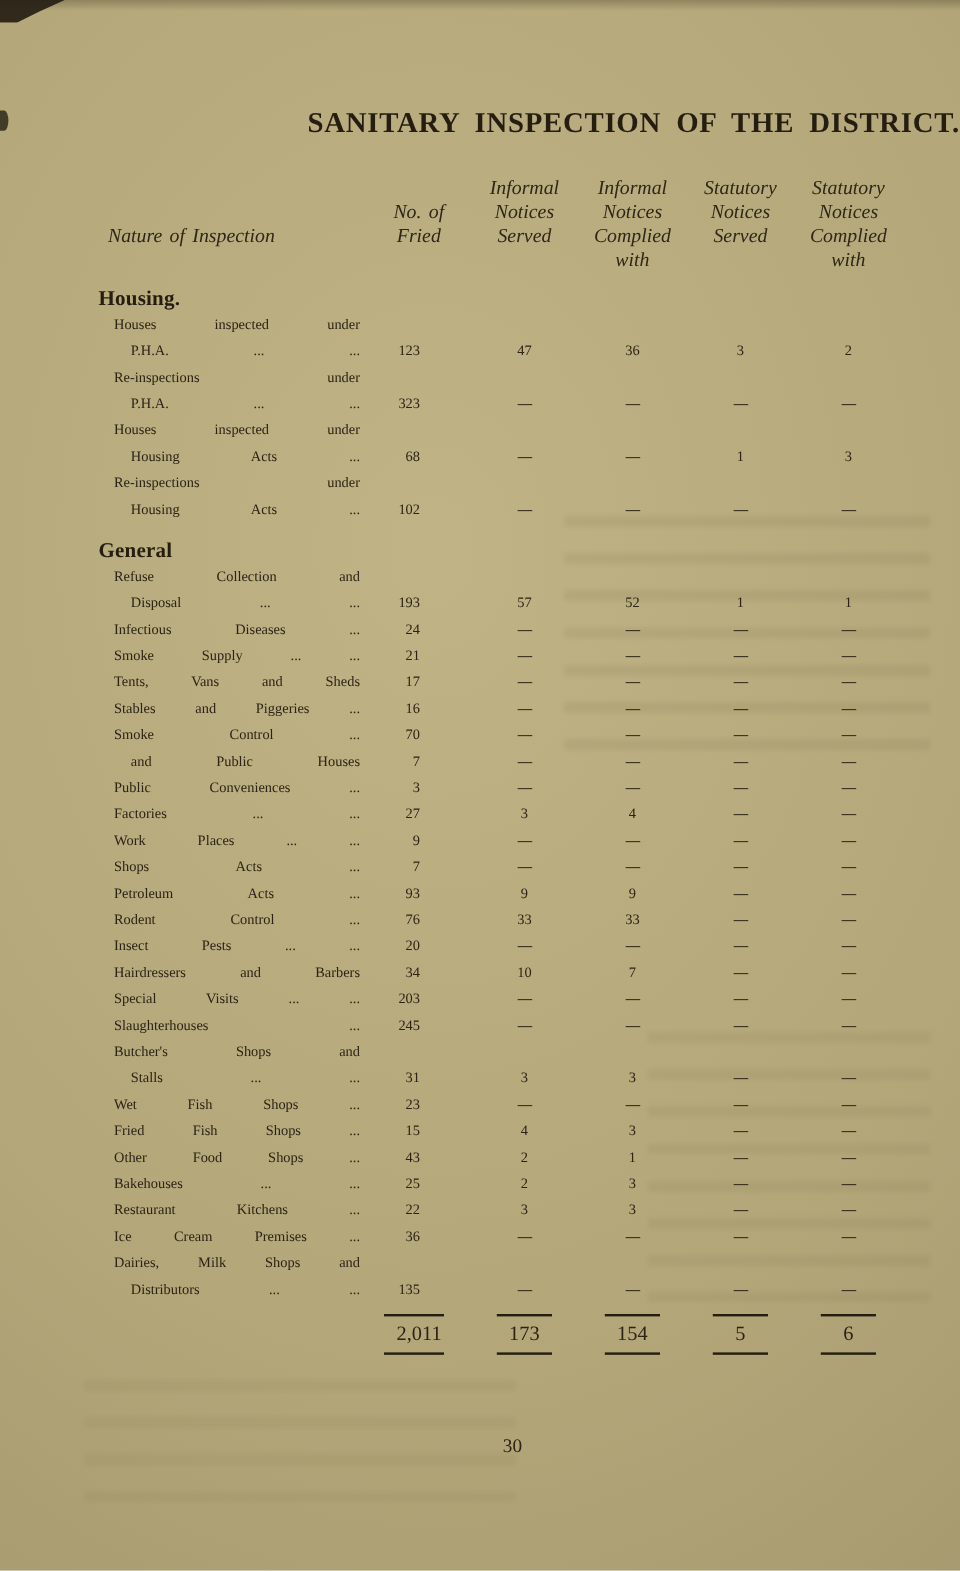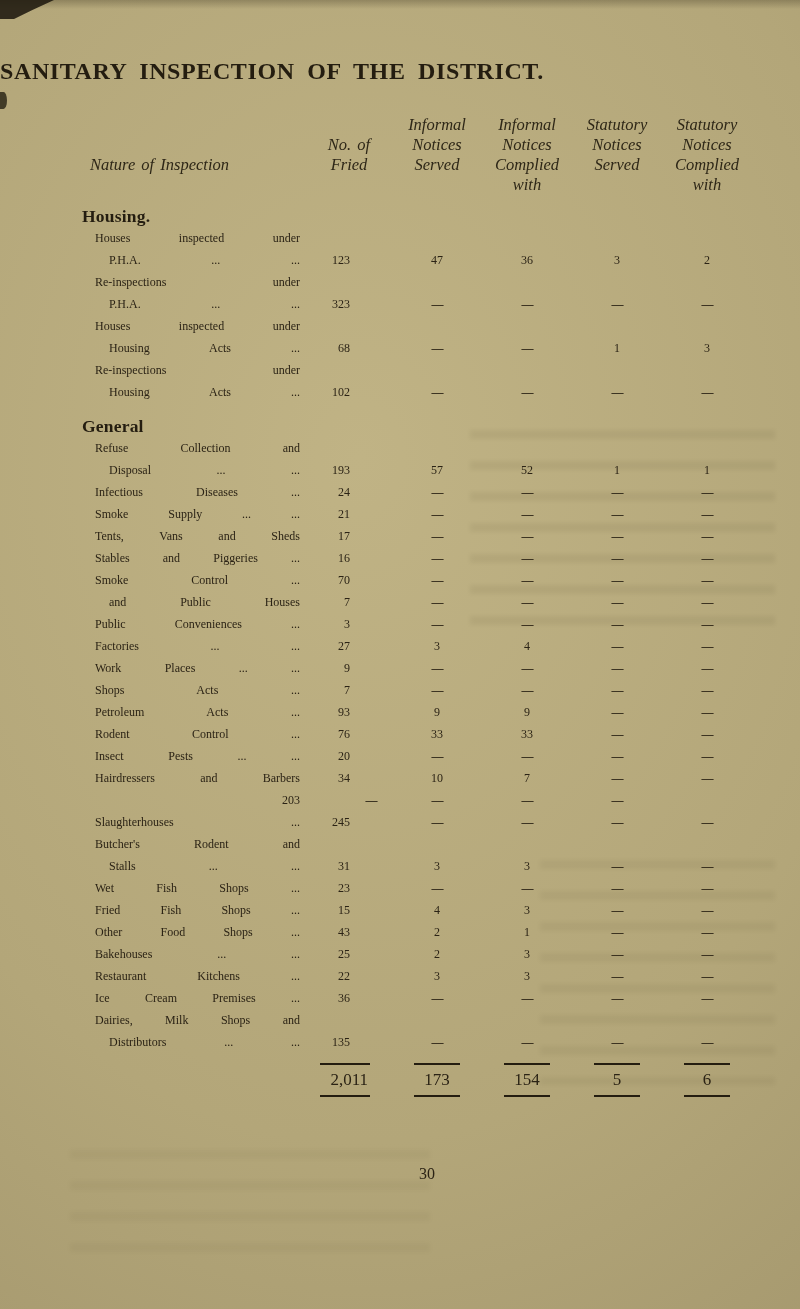--- a/index.html
+++ b/index.html
@@ -27,22 +27,22 @@
   .ghost{
     position:absolute;filter:blur(2px);
     background:repeating-linear-gradient(180deg,#3a3116 0 9px,transparent 9px 31px);
     pointer-events:none;
   }
   .ghost-1{left:470px;top:430px;width:305px;height:200px;opacity:.065;}
   .ghost-2{left:540px;top:860px;width:235px;height:225px;opacity:.055;}
   .ghost-3{left:70px;top:1150px;width:360px;height:105px;opacity:.045;}
 
   .title{
-    padding-top:58px;
-    text-align:left;
+    padding-top:90px;
+    text-align:right;
     font-size:24px;font-weight:700;
     letter-spacing:.6px;word-spacing:6px;
     color:#241d10;
   }
 
   .sheet{padding-left:82px;}
 
   
   .trow{
     display:grid;
@@ -367,20 +367,23 @@
               </div>
     <div class="visits">34</div>
     <div></div>
     <div class="val">10</div>
     <div class="val">7</div>
     <div class="val dash">—</div>
     <div class="val dash">—</div>
   </div>
 
   <div class="trow body-row">
+    <div class="lbl">
+                <div class="lline">Special Visits ... ...</div>
+              </div>
     <div class="visits">203</div>
     <div></div>
     <div class="val dash">—</div>
     <div class="val dash">—</div>
     <div class="val dash">—</div>
     <div class="val dash">—</div>
   </div>
 </div>
   </div>
 
@@ -393,21 +396,21 @@
     <div class="visits">245</div>
     <div></div>
     <div class="val dash">—</div>
     <div class="val dash">—</div>
     <div class="val dash">—</div>
     <div class="val dash">—</div>
   </div>
 
   <div class="trow body-row">
     <div class="lbl">
-                <div class="lline">Butcher's Rodent and</div>
+                <div class="lline">Butcher's Shops and</div>
                 <div class="lline cont">Stalls ... ...</div>
               </div>
     <div class="visits">31</div>
     <div></div>
     <div class="val">3</div>
     <div class="val">3</div>
     <div class="val dash">—</div>
     <div class="val dash">—</div>
   </div>
 

